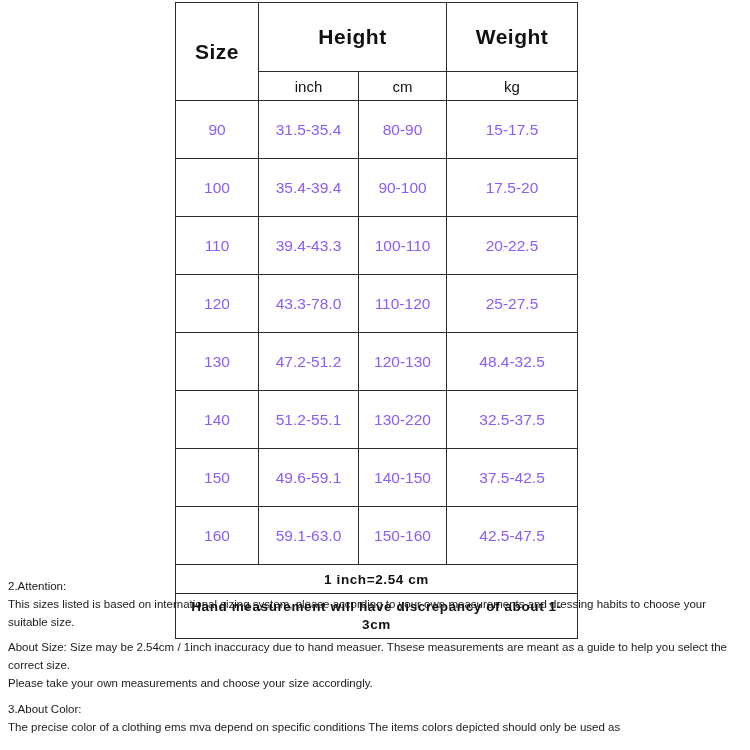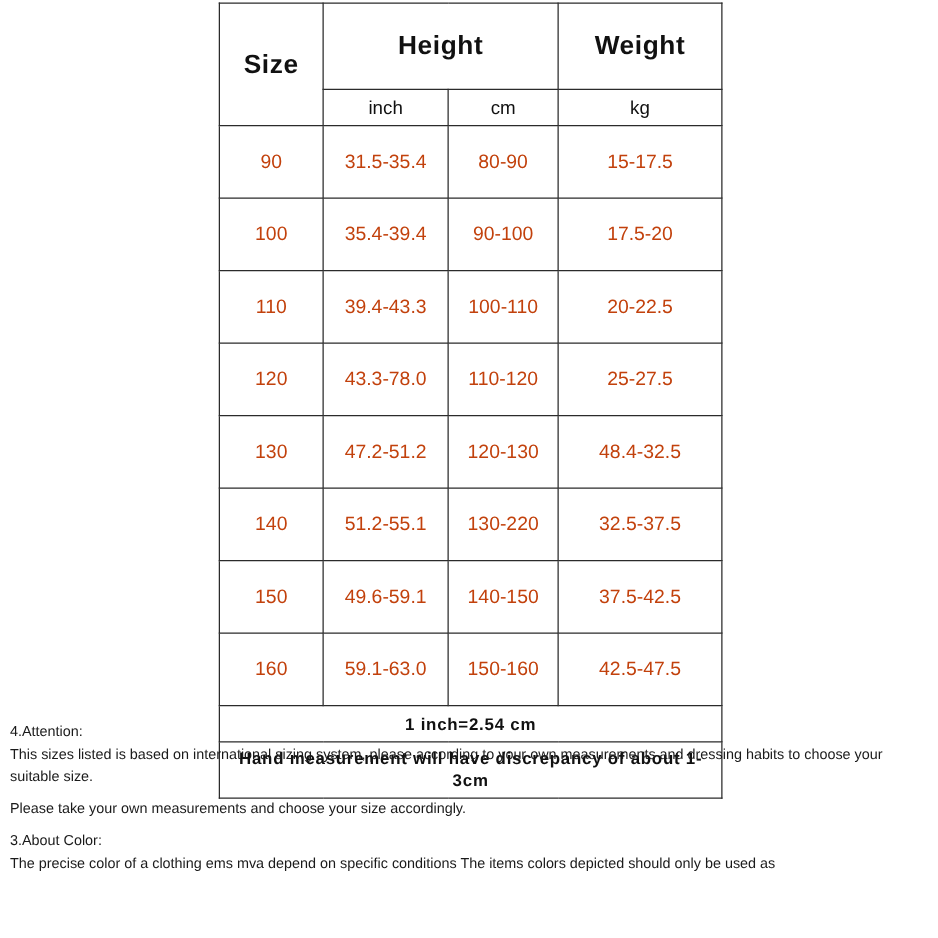--- a/index.html
+++ b/index.html
@@ -50,21 +50,21 @@
   }
   .hdr-sub td {
     background: #eceded;
     font-size: 15px;
     font-weight: normal;
     height: 26px;
   }
   .data-row td {
     font-size: 15.5px;
     height: 55px;
-    color: #c2410c;
+    color: #8b5cf6;
   }
   .data-row td.col-size {
     font-size: 15.5px;
   }
   .note-row td {
     height: 26px;
     font-family: "DejaVu Serif", serif;
     font-size: 13.5px;
     font-weight: bold;
     letter-spacing: 0.6px;
@@ -178,23 +178,24 @@
           <td colspan="4">1 inch=2.54 cm</td>
         </tr>
         <tr class="note-row two-line">
           <td colspan="4">Hand measurement will have discrepancy of about 1-3cm</td>
         </tr>
       </tbody>
     </table>
   </div>
 
   <div class="notes">
-    <p class="note-head">4.Attention:</p>
+    <p class="note-head">2.Attention:</p>
     <p>This sizes listed is based on international sizing system, please according to your own measurements and dressing habits to choose your suitable size.</p>
     <div class="gap"></div>
+    <p>About Size: Size may be 2.54cm / 1inch inaccuracy due to hand measuer. Thsese measurements are meant as a guide to help you select the correct size.</p>
     <p>Please take your own measurements and choose your size accordingly.</p>
     <div class="gap"></div>
     <p class="note-head">3.About Color:</p>
     <p>The precise color of a clothing ems mva depend on specific conditions The items colors depicted should only be used as</p>
 
   </div>
 
 </div>
 
 </body></html>

